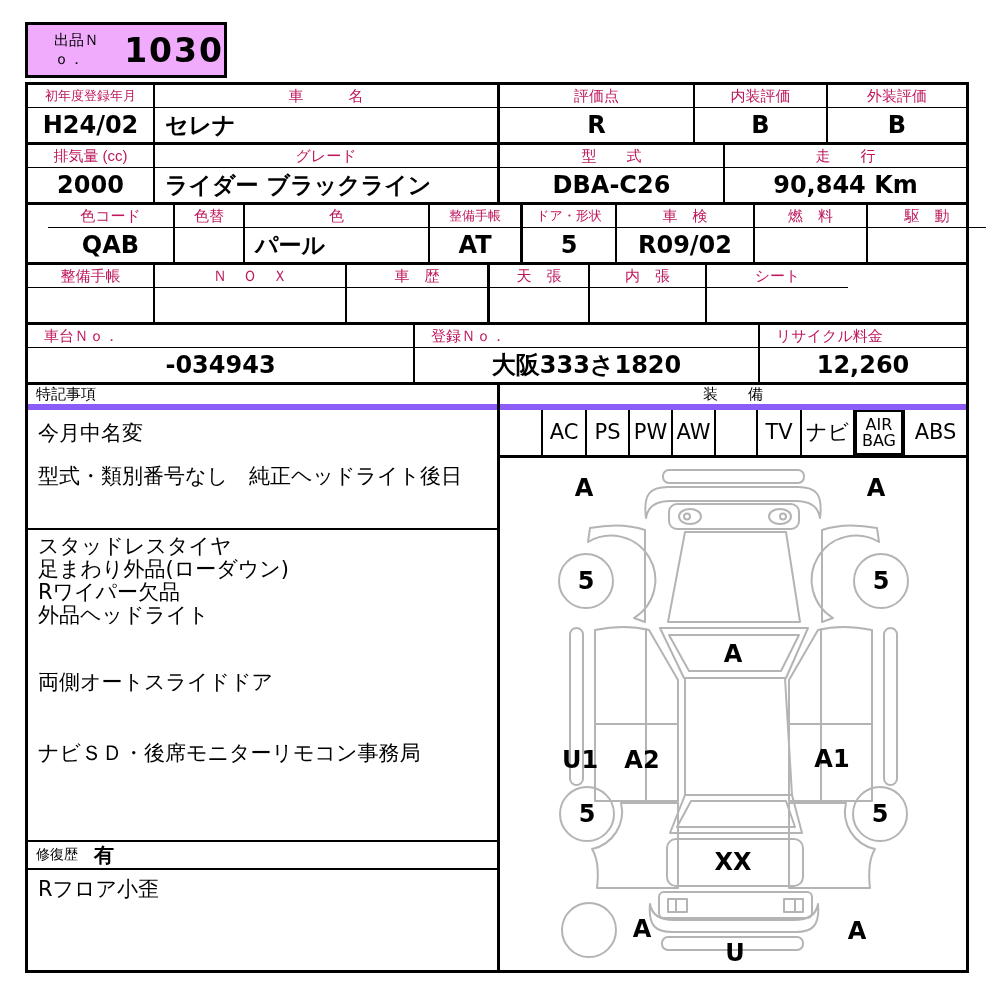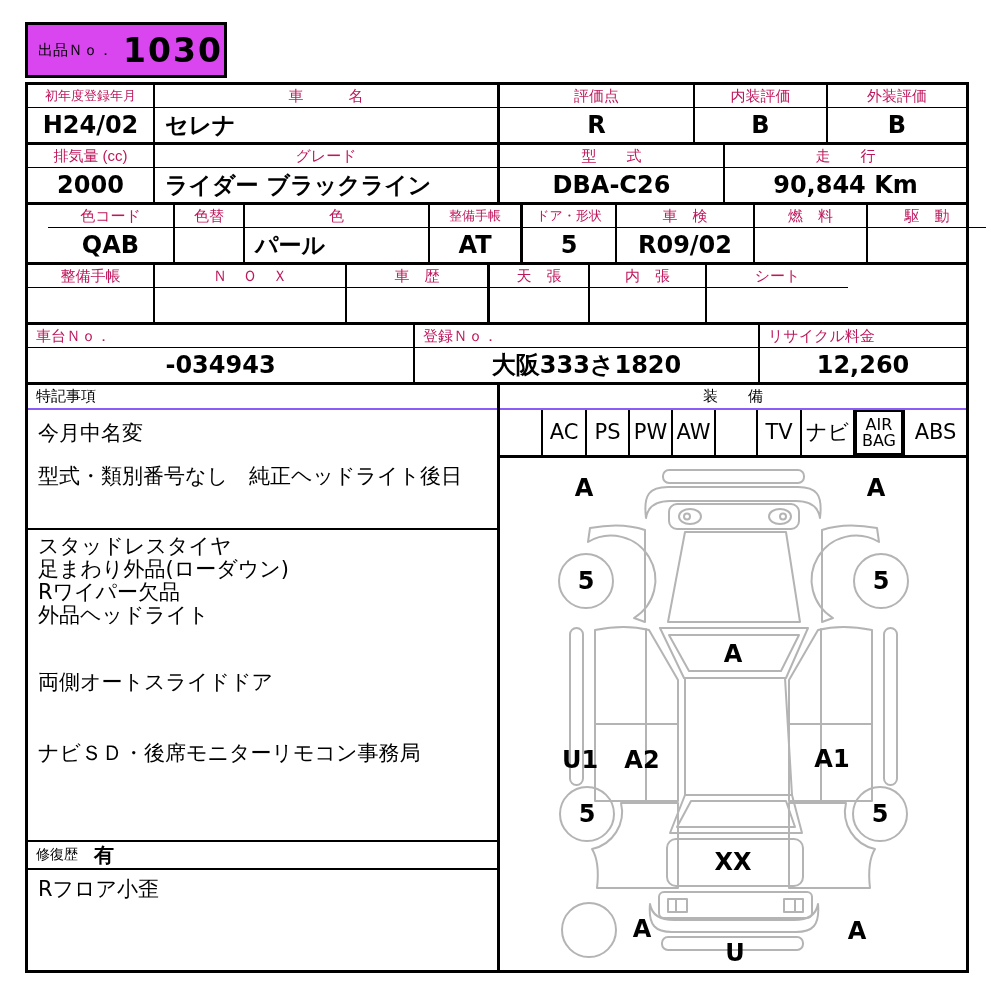--- a/index.html
+++ b/index.html
@@ -1,47 +1,47 @@
 <!DOCTYPE html>
 <html><head>
 <meta charset="utf-8">
 <style>
   html,body{margin:0;padding:0;background:#ffffff;}
   .sheet{position:relative;width:1000px;height:1000px;background:#fff;
          font-family:"DejaVu Sans","Liberation Sans",sans-serif;color:#000;}
   
   .lot-box{position:absolute;left:25px;top:22px;width:202px;height:56px;
-           border:3px solid #000;display:flex;align-items:center;padding-left:10px;
-           box-sizing:border-box;gap:10px;background:#d946ef;}
+           border:3px solid #000;display:flex;align-items:center;padding-left:26px;
+           box-sizing:border-box;gap:10px;background:#f0abfc;}
   .lot-label{font-family:"DejaVu Serif","Liberation Serif",serif;font-size:15px;}
   .lot-number{font-size:33px;font-weight:bold;letter-spacing:2px;}
   
   .table{position:absolute;left:25px;top:82px;width:944px;border:3px solid #000;
          box-sizing:border-box;background:#fff;}
   .trow{display:grid;border-bottom:3px solid #000;}
   .r1{grid-template-columns:127px 345px 195px 133px 138px;}
   .r2{grid-template-columns:127px 345px 225px 241px;}
   .r3{grid-template-columns:127px 70px 185px 93px 94px 138px 113px 118px;padding-left:20px;}
   .r4{grid-template-columns:127px 192px 143px 100px 117px 141px 118px;}
   .r5{grid-template-columns:387px 345px 206px;}
   .col{border-right:2px solid #000;display:grid;grid-template-rows:23px 34px;box-sizing:border-box;}
   .col:last-child{border-right:none;}
   .col.thickR{border-right:3px solid #000;}
   .hcell{border-bottom:1px solid #000;display:flex;align-items:center;justify-content:center;
          font-family:Liberation Sans, sans-serif;font-size:15px;color:#be185d;
          box-sizing:border-box;white-space:pre;}
   .hcell.small{font-size:13px;}
-  .hcell.ha-left{justify-content:flex-start;padding-left:8px;text-align:right;}
+  .hcell.ha-left{justify-content:flex-start;padding-left:16px;text-align:right;}
   .vcell{display:flex;align-items:center;justify-content:center;font-weight:bold;
          font-size:24px;box-sizing:border-box;white-space:pre;}
   .vcell.va-left{justify-content:flex-start;padding-left:10px;font-size:23px;}
   
   .content{display:grid;grid-template-columns:472px 466px;height:585px;}
   .notes-panel{border-right:3px solid #000;box-sizing:border-box;display:flex;flex-direction:column;}
-  .panel-header{height:25px;border-bottom:2px solid #8b5cf6;display:flex;align-items:center;
+  .panel-header{height:25px;border-bottom:6px solid #8b5cf6;display:flex;align-items:center;
                 font-family:"DejaVu Serif","Liberation Serif",serif;font-size:15px;box-sizing:border-box;}
   .panel-header.left{padding-left:8px;}
   .panel-header.center{justify-content:center;white-space:pre;}
   .notes-sec1{height:120px;border-bottom:2px solid #000;box-sizing:border-box;
               padding:9px 10px;font-size:21px;}
   .notes-sec1 .gap{height:15px;}
   .notes-sec2{height:312px;border-bottom:2px solid #000;box-sizing:border-box;
               padding:5px 10px;font-size:21px;line-height:23px;}
   .notes-line{white-space:pre;}
   .mt-big{margin-top:44px;}

